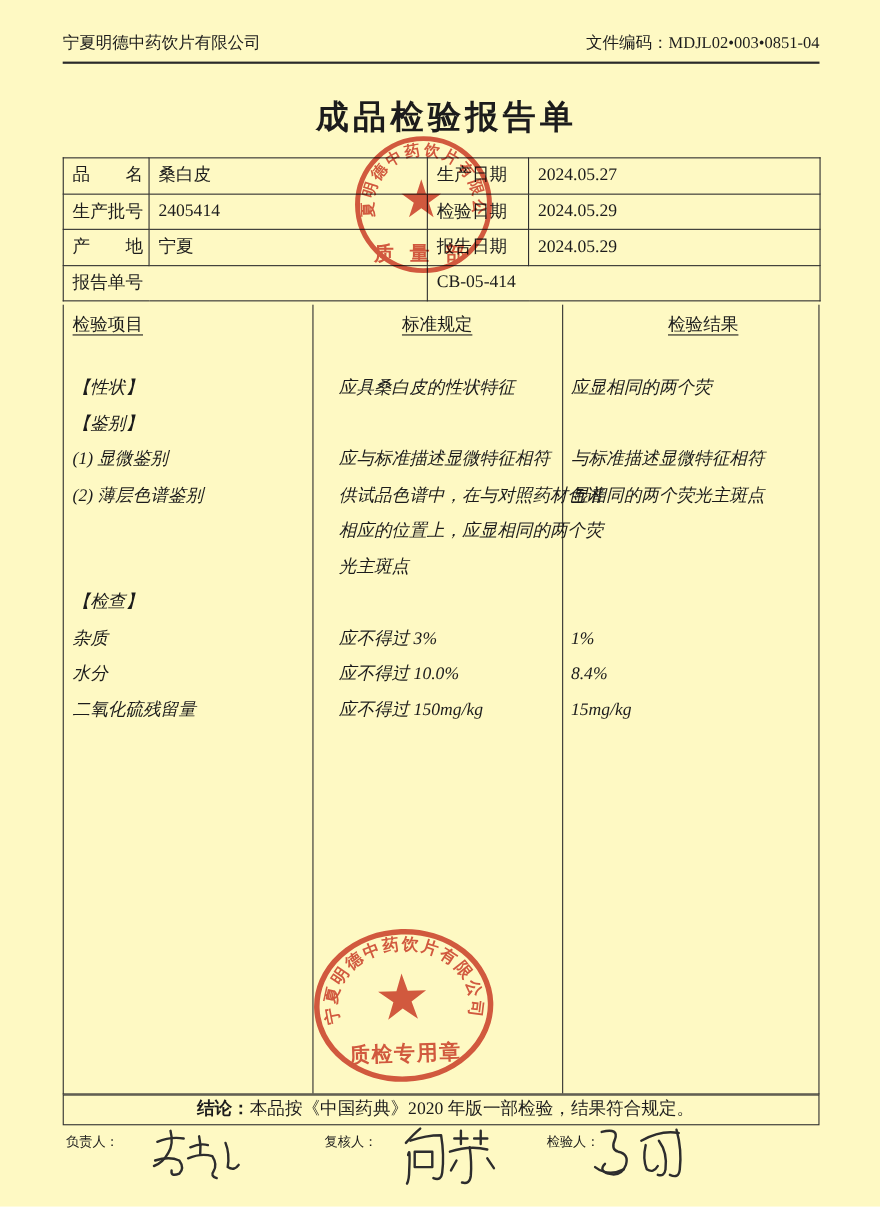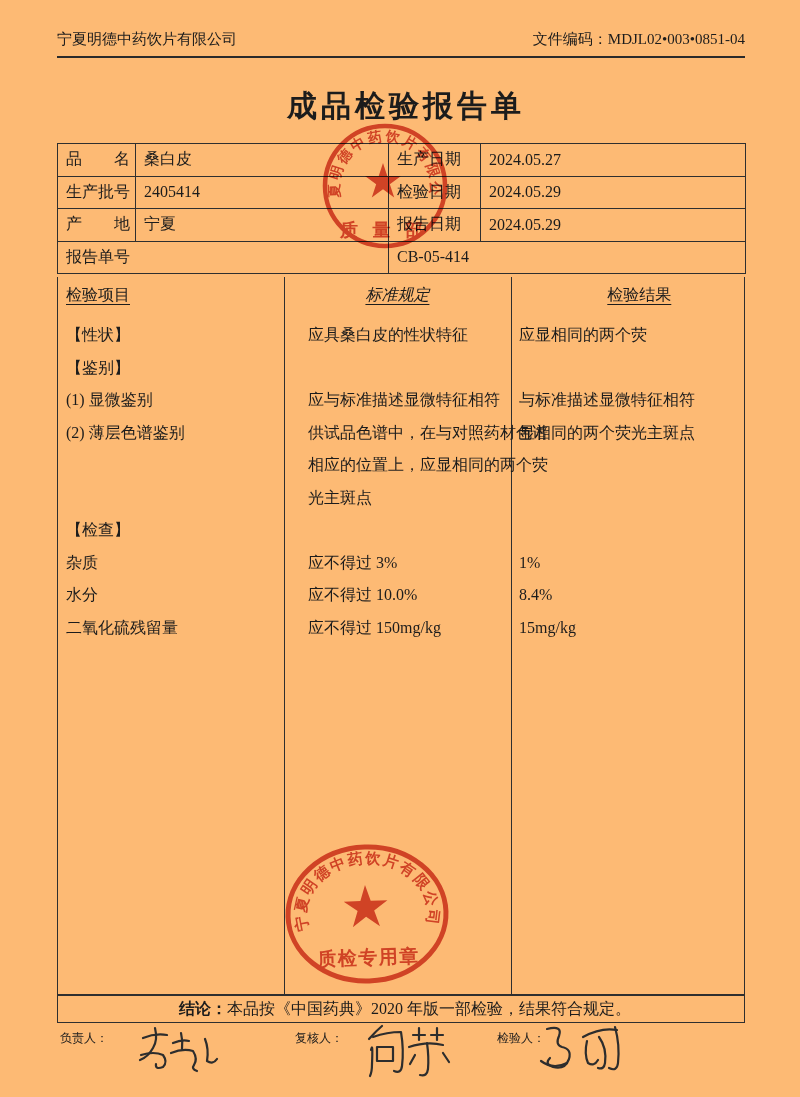--- a/index.html
+++ b/index.html
@@ -1,18 +1,18 @@
 <!DOCTYPE html>
 <html><head>
 <meta charset="utf-8">
 <style>
   * { margin:0; padding:0; box-sizing:border-box; }
   body { background:#ffffff; }
   .page {
-    position:relative; width:800px; height:1097px; background:#fdba74;
+    position:relative; width:800px; height:1097px; background:#fef9c3;
     font-family:"Liberation Serif","DejaVu Serif",serif; color:#1c1c1c; overflow:hidden;
   }
   
   .doc-header {
     position:absolute; left:57px; top:30px; width:688px;
     display:flex; justify-content:space-between; align-items:flex-end;
     font-size:15px; padding-bottom:7px; border-bottom:2.5px solid #2a2a2a;
   }
   
   .report-title {
@@ -33,25 +33,25 @@
     position:absolute; left:57px; top:277px; width:688px; height:718px;
     border-left:1px solid #2f2f2f; border-right:1px solid #2f2f2f; border-bottom:1px solid #2f2f2f;
     font-size:16px;
   }
   .vline { position:absolute; top:0; bottom:0; width:1px; background:#2f2f2f; }
   .vline.v1 { left:226px; } .vline.v2 { left:453px; }
   .insp-head { position:absolute; top:0; left:0; width:100%; height:60px; display:flex;gap:36px; }
   .insp-head .hc { padding-top:8px; }
   .insp-head .hc span { text-decoration:underline; text-underline-offset:4px; }
   .hc.c1 { width:226px; padding-left:8px; }
-  .hc.c2 { width:227px; text-align:center;font-style:italic; }
+  .hc.c2 { width:227px; text-align:center; }
   .hc.c3 { width:235px; text-align:center; }
   .insp-body {
-    position:absolute; top:42px; left:0; width:100%;
-    display:grid; grid-template-columns:226px 227px 235px; grid-auto-rows:32.5px;
+    position:absolute; top:60px; left:0; width:100%;
+    display:grid; grid-template-columns:226px 227px 235px; grid-auto-rows:32.5px;font-style:italic;
   }
   .insp-body .cell { line-height:32.5px; white-space:nowrap; }
   .insp-body .ci { padding-left:8px; }
   .insp-body .cs { padding-left:24px; }
   .insp-body .cr { padding-left:8px; }
   
   .conclusion {
     position:absolute; left:57px; top:995px; width:688px; height:28px;
     border:1px solid #2f2f2f; border-top:1px solid #2f2f2f;
     font-size:16px; line-height:26px; padding-left:8px; white-space:nowrap;text-align:center;

